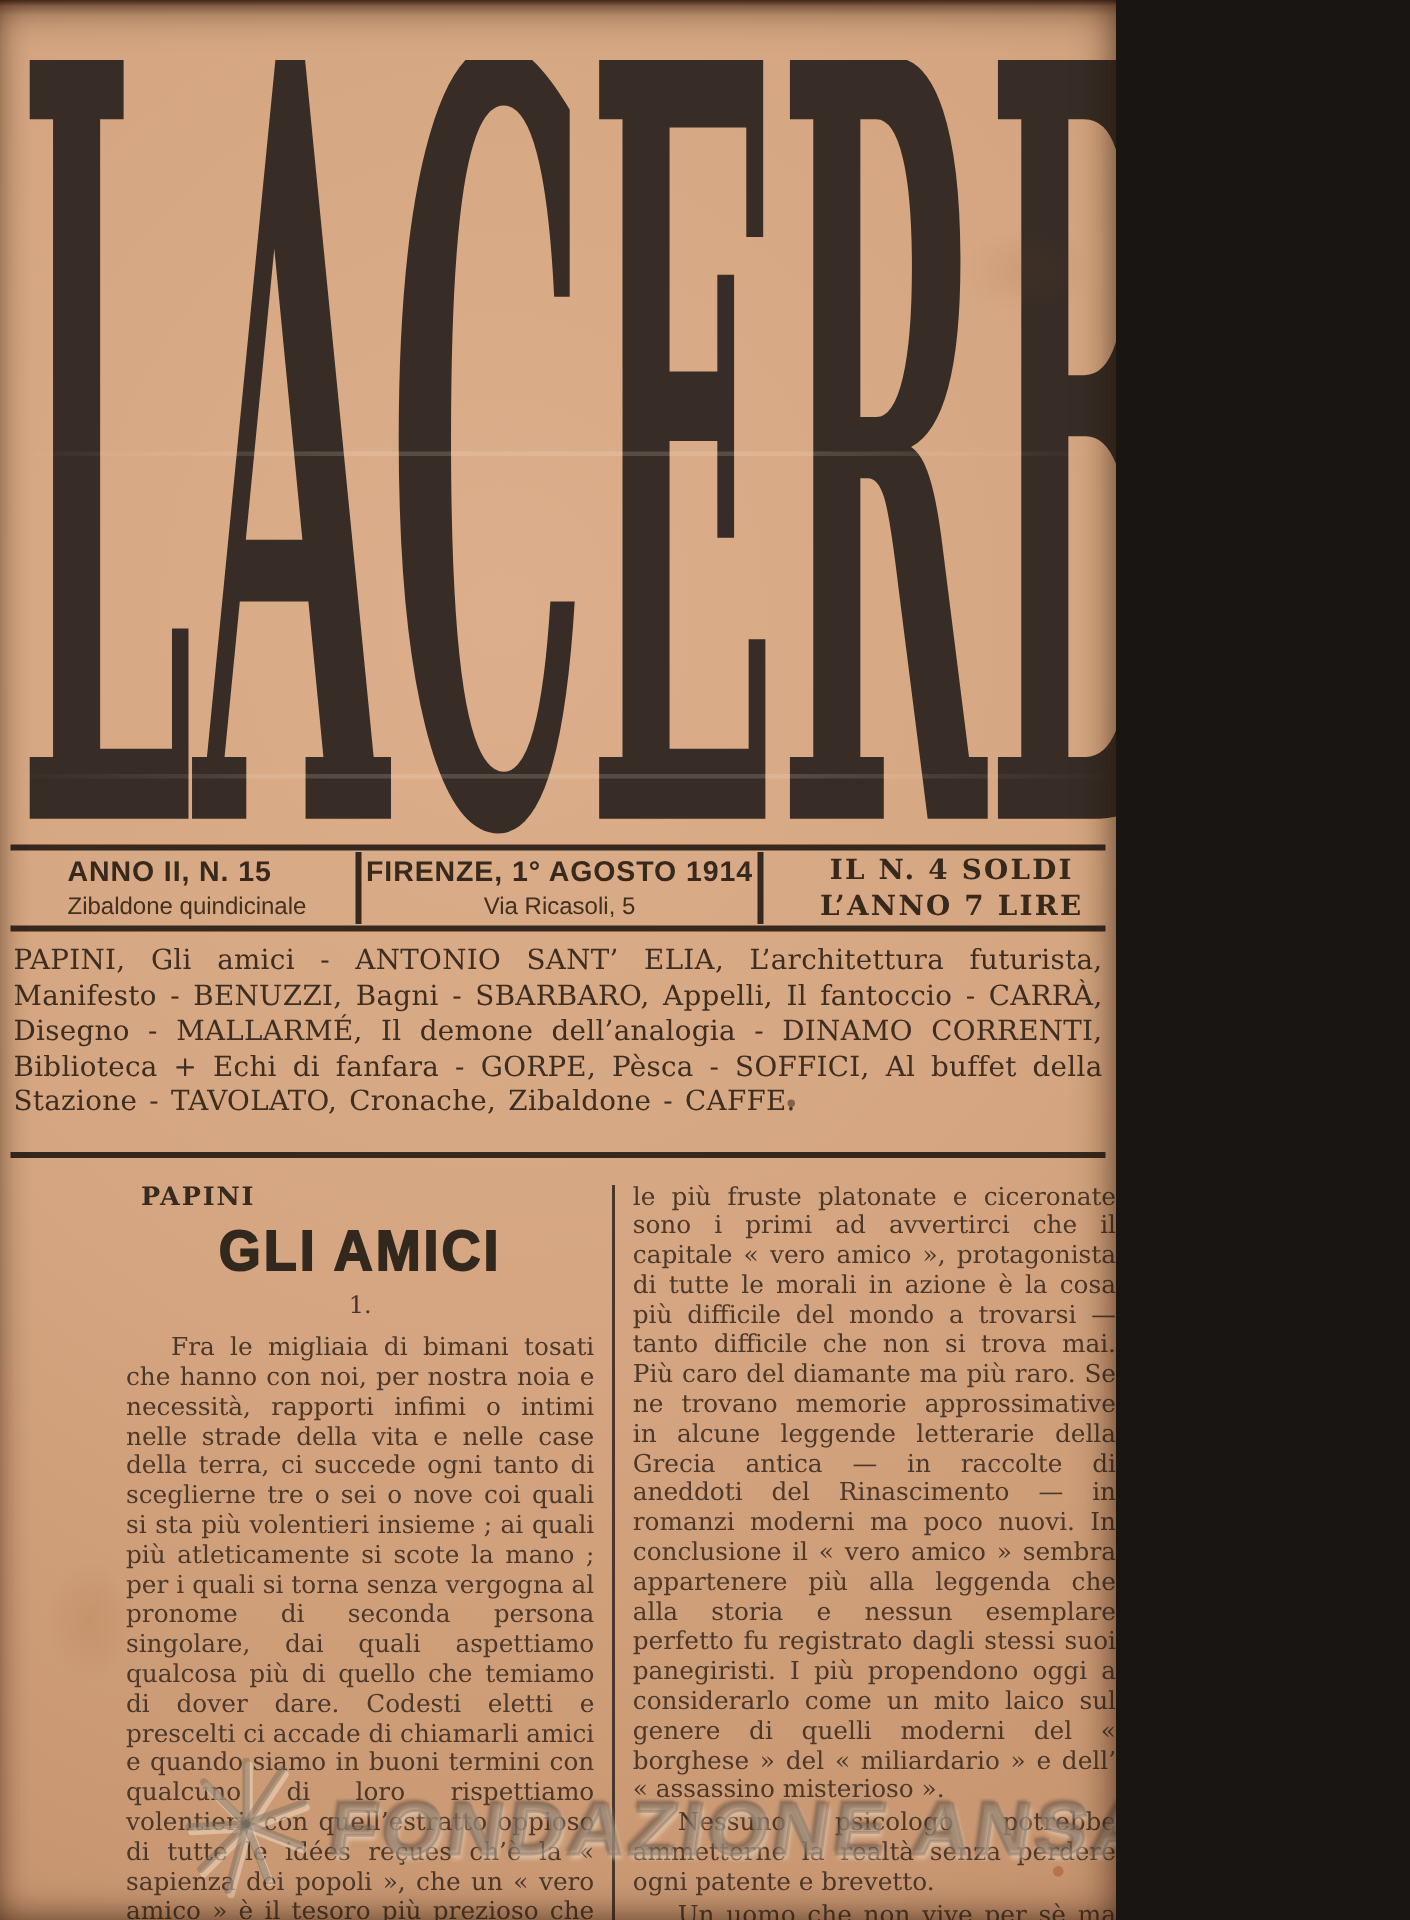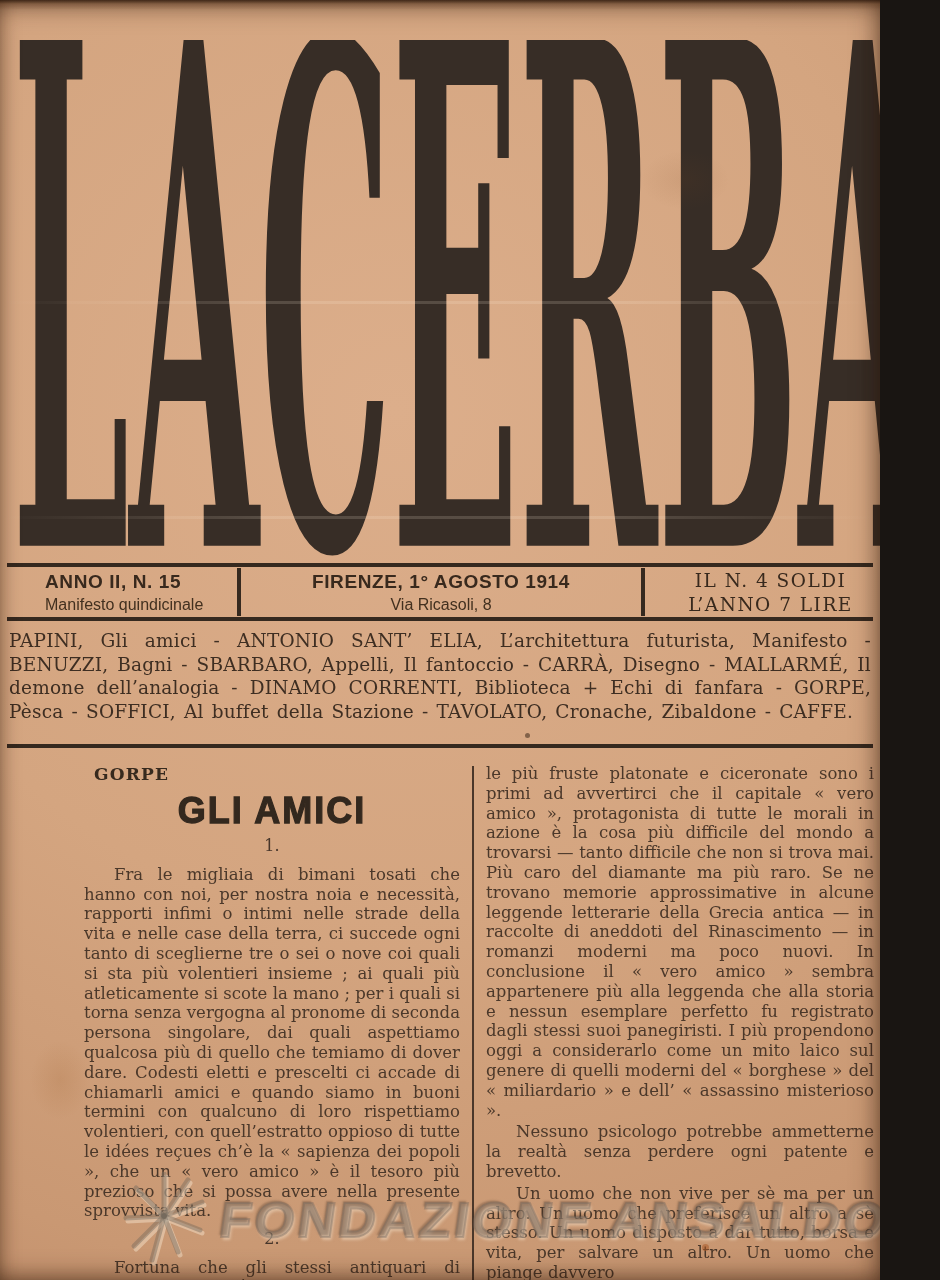--- a/index.html
+++ b/index.html
@@ -1,17 +1,17 @@
 <!DOCTYPE html>
 <html><head>
 <meta charset="utf-8">
 <style>
   html,body{margin:0;padding:0;background:#191512;}
   .page{
-    position:relative;width:880px;height:1280px;overflow:hidden;
+    position:relative;width:744px;height:1280px;overflow:hidden;
     background:radial-gradient(145% 95% at 45% 32%, #dcae8b 0%, #d4a580 42%, #c99873 72%, #b88260 100%);
     font-family:"DejaVu Serif",serif;color:#46352a;
   }
   .edge-shade{
     position:absolute;inset:0;pointer-events:none;z-index:40;
     box-shadow:
       inset 0 16px 26px -12px rgba(45,22,8,.6),
       inset 0 -14px 24px -12px rgba(45,22,8,.55),
       inset -16px 0 28px -14px rgba(45,22,8,.45),
       inset 12px 0 22px -14px rgba(55,28,10,.35);
@@ -30,21 +30,21 @@
     margin:3px 7px 0;height:50px;display:flex;align-items:stretch;
     border-top:4px solid #35291f;border-bottom:4px solid #35291f;
   }
   .cell{display:flex;flex-direction:column;justify-content:center;}
   .cell.c-left{width:192px;padding-left:38px;align-items:flex-start;}
   .cell.c-center{flex:1;align-items:center;text-align:center;border-radius:21px;}
   .cell.c-right{width:228px;align-items:center;text-align:center;}
   .vsep{width:4px;background:#35291f;margin:1px 0;}
   .bar-l1{font:700 19px "Liberation Sans",sans-serif;letter-spacing:.6px;color:#38291d;}
   .bar-l2{font:400 16px "Liberation Sans",sans-serif;margin-top:3px;color:#42301f;}
-  .c-right .bar-l1,.c-right .bar-l2{font-family:"DejaVu Serif",serif;font-weight:400;font-size:18.5px;letter-spacing:1.5px;color:#38291d;margin-left:23px;}
+  .c-right .bar-l1,.c-right .bar-l2{font-family:"DejaVu Serif",serif;font-weight:700;font-size:18.5px;letter-spacing:1.5px;color:#38291d;margin-left:23px;}
 
   
   .contents{
     margin:8px 9px 21px;text-align:justify;color:#3e2e22;
     font:400 18.5px/23.5px "DejaVu Serif",serif;letter-spacing:.2px;word-spacing:2px;
   }
   .thick-rule{height:4px;background:#35291f;margin:0 7px;}
 
   
   .columns{display:flex;padding:16px 0 0 84px;position:relative;z-index:1;}
@@ -78,40 +78,40 @@
 
   <svg class="masthead" width="940" height="520" viewBox="0 0 940 520" aria-hidden="true">
     <g transform="scale(1,2.32)">
       <text x="470" y="218" text-anchor="middle" textLength="916" lengthAdjust="spacingAndGlyphs" font-family="DejaVu Serif, serif" font-weight="bold" font-size="300" fill="#372d26">LACERBA</text>
     </g>
   </svg>
 
   <div class="issue-bar">
     <div class="cell c-left">
       <div class="bar-l1">ANNO II, N. 15</div>
-      <div class="bar-l2">Manifesto quindicinale</div>
+      <div class="bar-l2">Zibaldone quindicinale</div>
     </div>
     <div class="vsep"></div>
     <div class="cell c-center">
       <div class="bar-l1">FIRENZE, 1° AGOSTO 1914</div>
-      <div class="bar-l2">Via Ricasoli, 8</div>
+      <div class="bar-l2">Via Ricasoli, 5</div>
     </div>
     <div class="vsep"></div>
     <div class="cell c-right">
       <div class="bar-l1">IL N. 4 SOLDI</div>
       <div class="bar-l2">L’ANNO 7 LIRE</div>
     </div>
   </div>
 
   <div class="contents">PAPINI, Gli amici - ANTONIO SANT’ ELIA, L’architettura futurista, Manifesto - BENUZZI, Bagni - SBARBARO, Appelli, Il fantoccio - CARRÀ, Disegno - MALLARMÉ, Il demone dell’analogia - DINAMO CORRENTI, Biblioteca + Echi di fanfara - GORPE, Pèsca - SOFFICI, Al buffet della Stazione - TAVOLATO, Cronache, Zibaldone - CAFFE.</div>
   <div class="thick-rule"></div>
 
   <div class="columns">
     <div class="col col-left">
-      <div class="kicker">GORPE</div>
+      <div class="kicker">PAPINI</div>
       <div class="art-title">GLI AMICI</div>
       <div class="secnum">1.</div>
       <p class="indent">Fra le migliaia di bimani tosati che hanno con noi, per nostra noia e necessità, rapporti infimi o intimi nelle strade della vita e nelle case della terra, ci succede ogni tanto di sceglierne tre o sei o nove coi quali si sta più volentieri insieme ; ai quali più atleticamente si scote la mano ; per i quali si torna senza vergogna al pronome di seconda persona singolare, dai quali aspettiamo qualcosa più di quello che temiamo di dover dare. Codesti eletti e prescelti ci accade di chiamarli amici e quando siamo in buoni termini con qualcuno di loro rispettiamo volentieri, con quell’estratto oppioso di tutte le idées reçues ch’è la « sapienza dei popoli », che un « vero amico » è il tesoro più prezioso che si possa avere nella presente sprovvista vita.</p>
       <div class="secnum">2.</div>
       <p class="indent">Fortuna che gli stessi antiquari di virtuose comunalità che dai sett’anni in su ci fonografano</p>
     </div>
     <div class="divider"></div>
     <div class="col col-right">
       <p>le più fruste platonate e ciceronate sono i primi ad avvertirci che il capitale « vero amico », protagonista di tutte le morali in azione è la cosa più difficile del mondo a trovarsi — tanto difficile che non si trova mai. Più caro del diamante ma più raro. Se ne trovano memorie approssimative in alcune leggende letterarie della Grecia antica — in raccolte di aneddoti del Rinascimento — in romanzi moderni ma poco nuovi. In conclusione il « vero amico » sembra appartenere più alla leggenda che alla storia e nessun esemplare perfetto fu registrato dagli stessi suoi panegiristi. I più propendono oggi a considerarlo come un mito laico sul genere di quelli moderni del « borghese » del « miliardario » e dell’ « assassino misterioso ».</p>
       <p class="indent">Nessuno psicologo potrebbe ammetterne la realtà senza perdere ogni patente e brevetto.</p>

